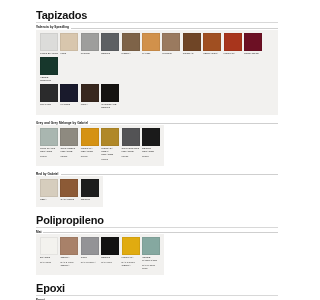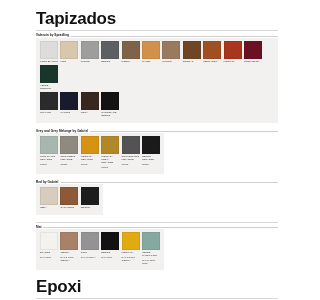--- a/index.html
+++ b/index.html
@@ -12,21 +12,21 @@
   }
   #page {
     width: 300px; height: 300px;
     position: relative;
     background: #ffffff;
   }
 
   
   .section { padding: 0 0 0 0; }
   .sec-title {
-    font-size: 17px;
+    font-size: 11px;
     font-weight: bold;
     letter-spacing: -0.2px;
     color: #111111;
     padding: 0 0 1px 36px;
   }
   .sec-rule {
     height: 1px;
     background: #d8d8d8;
     margin: 0 22px 0 36px;
   }
@@ -247,20 +247,21 @@
               <div class="cap">NEGRO</div>
             </div>
         </div>
       </div>
     </div>
   </div>
 
   <div class="gap-m"></div>
 
   <div class="section">
+    <div class="sec-title">Polipropileno</div>
     <div class="sec-rule"></div>
     <div class="grp">
       <div class="grp-head">
         <span class="grp-title">Mat</span>
         <span class="grp-line"></span>
       </div>
       <div class="panel">
         <div class="row">
           <div class="sw">
               <div class="chip" style="background: rgb(243, 242, 238);"></div>

